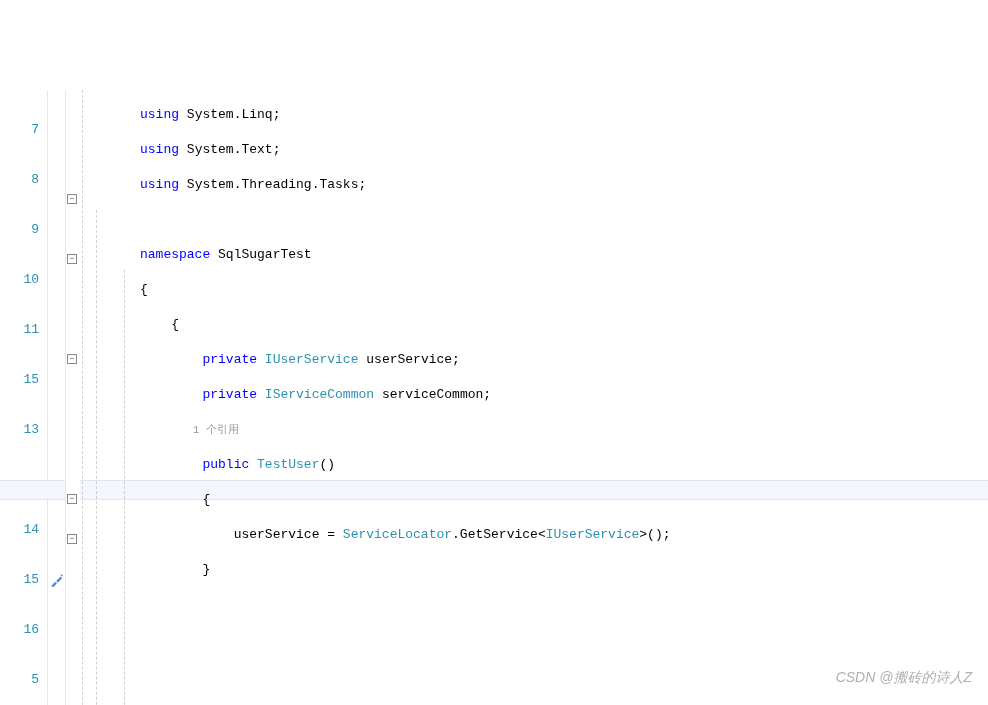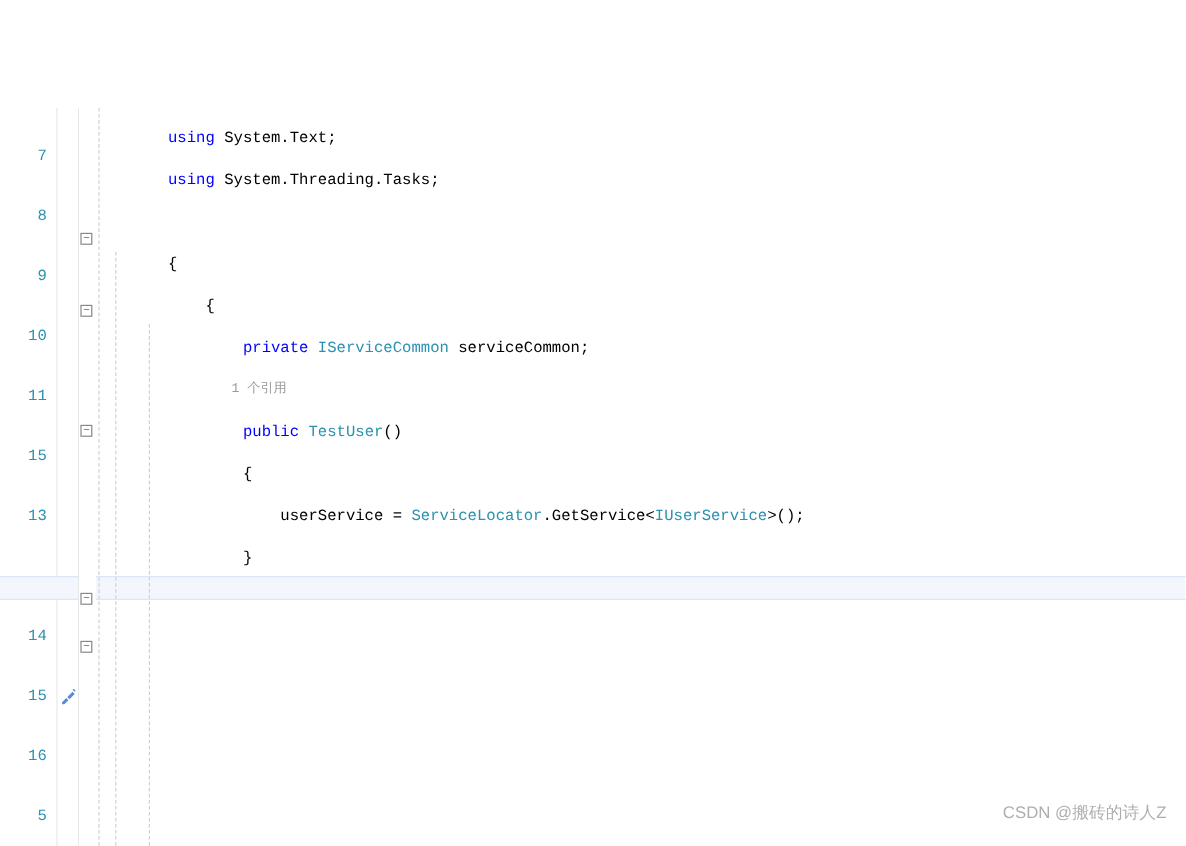--- a/index.html
+++ b/index.html
@@ -77,20 +77,21 @@
   border-top: 1px solid #dde6f5;
   border-bottom: 1px solid #dde6f5;
 }
 .watermark {
   position: absolute;
   right: 16px;
   bottom: 18px;
   color: rgba(120,120,120,0.6);
   font-family: sans-serif;
   font-size: 14px;
+  font-style: italic;
 }
 </style>
 </head>
 <body>
 
 
 
 <div class="hl-line" style="top:480px"></div>
 
 <div class="editor">
@@ -147,25 +148,28 @@
     <div class="outline-box" style="top:444px">−</div>
   </div>
 
   <div class="guides">
     <div class="guide-v" style="left:2px; top:0; height:705px"></div>
     <div class="guide-v" style="left:16px; top:120px; height:580px"></div>
     <div class="guide-v" style="left:44px; top:180px; height:510px"></div>
   </div>
 
   <div class="code">
+<div class="row"><span class="kw">using</span> <span>System.Linq;</span></div>
 <div class="row"><span class="kw">using</span> <span>System.Text;</span></div>
 <div class="row"><span class="kw">using</span> <span>System.Threading.Tasks;</span></div>
 <div class="row"></div>
+<div class="row"><span class="kw">namespace</span> <span>SqlSugarTest</span></div>
 <div class="row"><span>{</span></div>
 <div class="row">    <span>{</span></div>
+<div class="row">        <span class="kw">private</span> <span class="type">IUserService</span> <span>userService;</span></div>
 <div class="row">        <span class="kw">private</span> <span class="type">IServiceCommon</span> <span>serviceCommon;</span></div>
 <div class="row codelens">        <span>1 个引用</span></div>
 <div class="row">        <span class="kw">public</span> <span class="type">TestUser</span><span>()</span></div>
 <div class="row">        <span>{</span></div>
 <div class="row">            <span>userService = </span><span class="type">ServiceLocator</span><span>.GetService&lt;</span><span class="type">IUserService</span><span>&gt;();</span></div>
 <div class="row">        <span>}</span></div>
 
 
 
 

